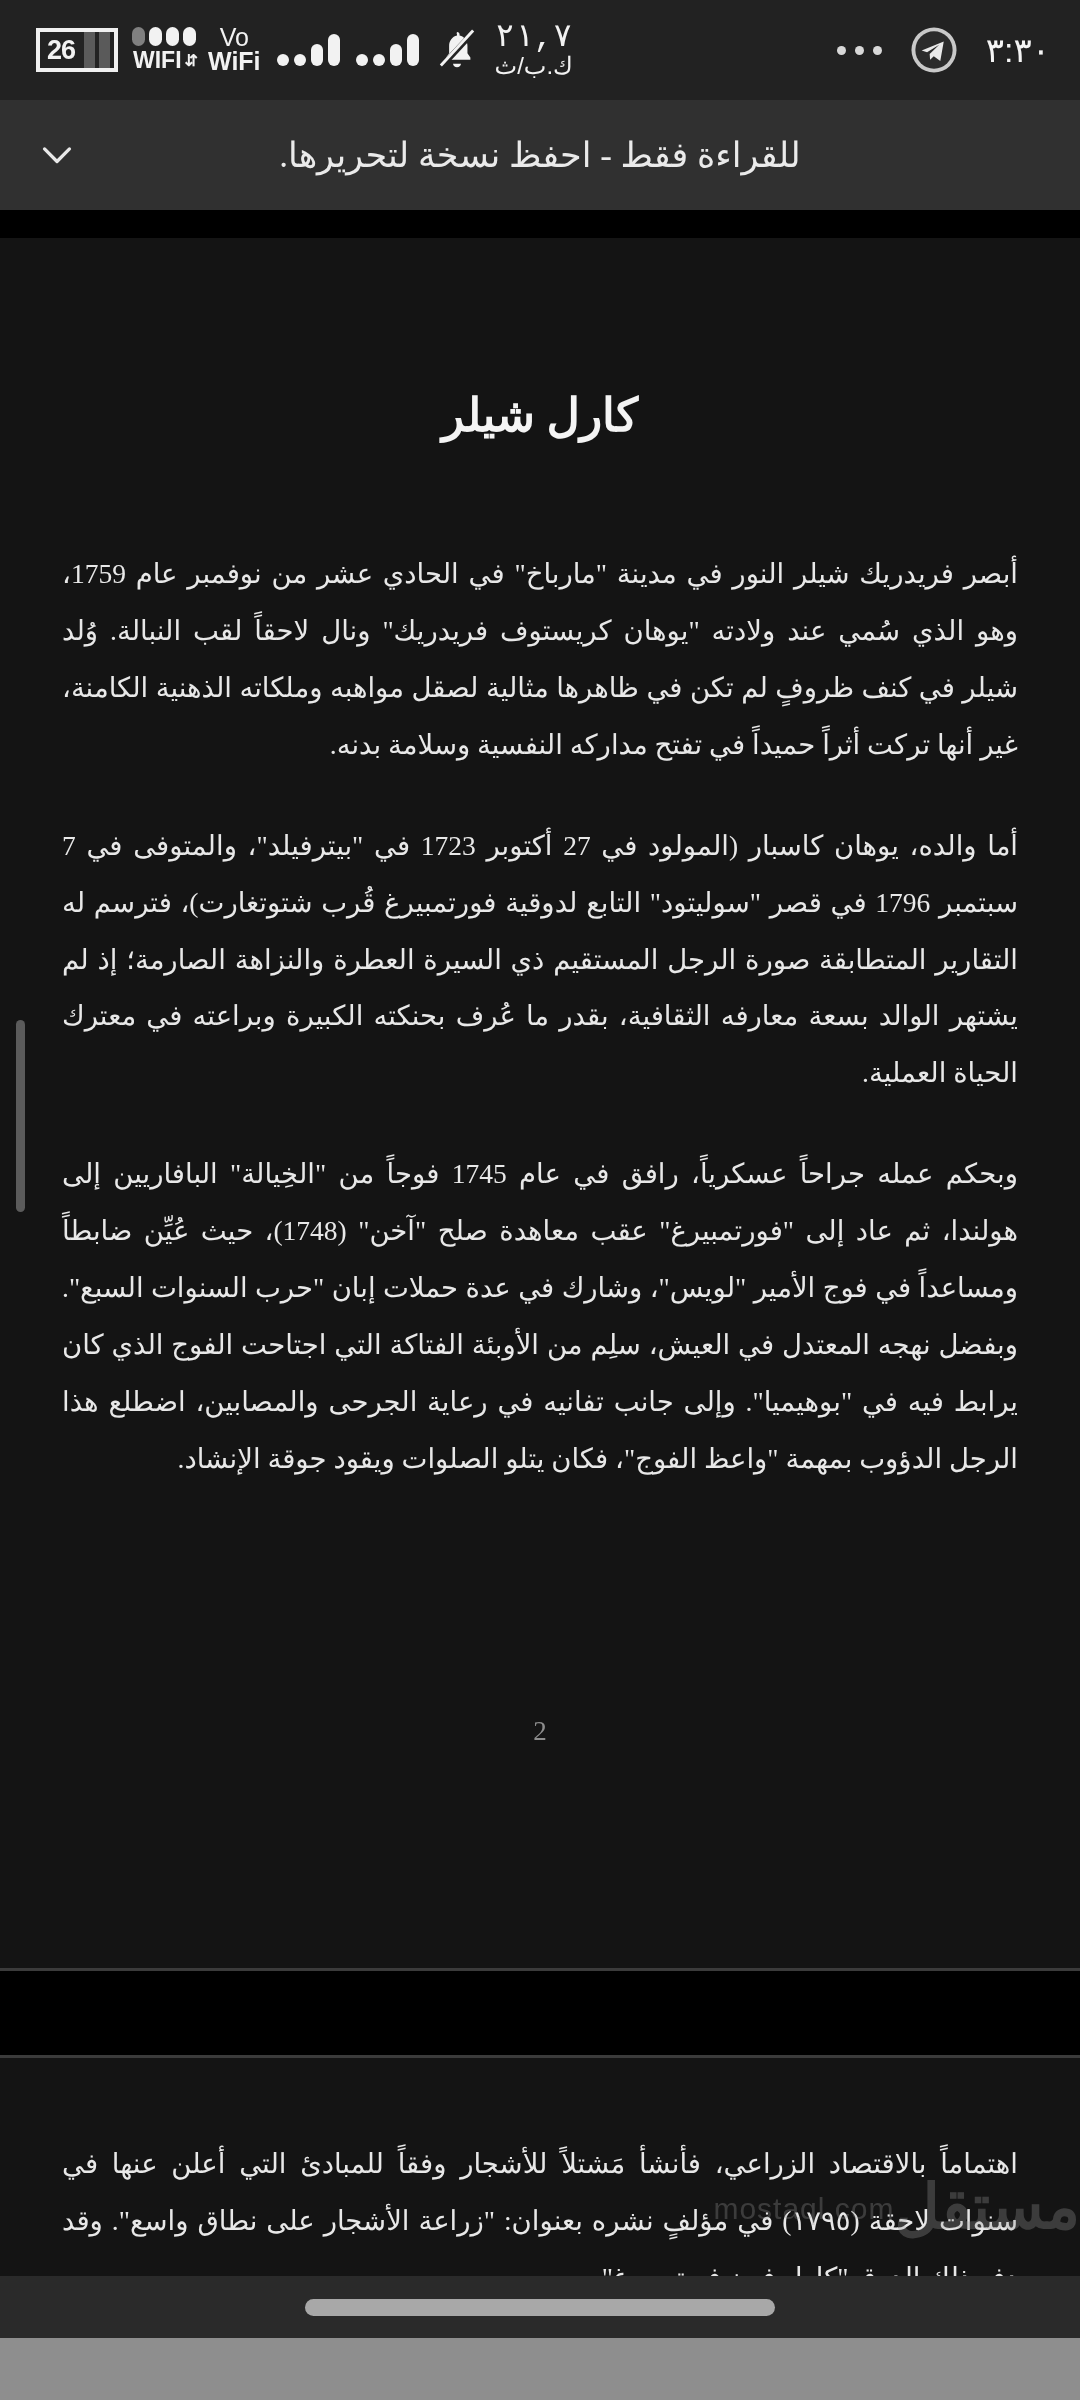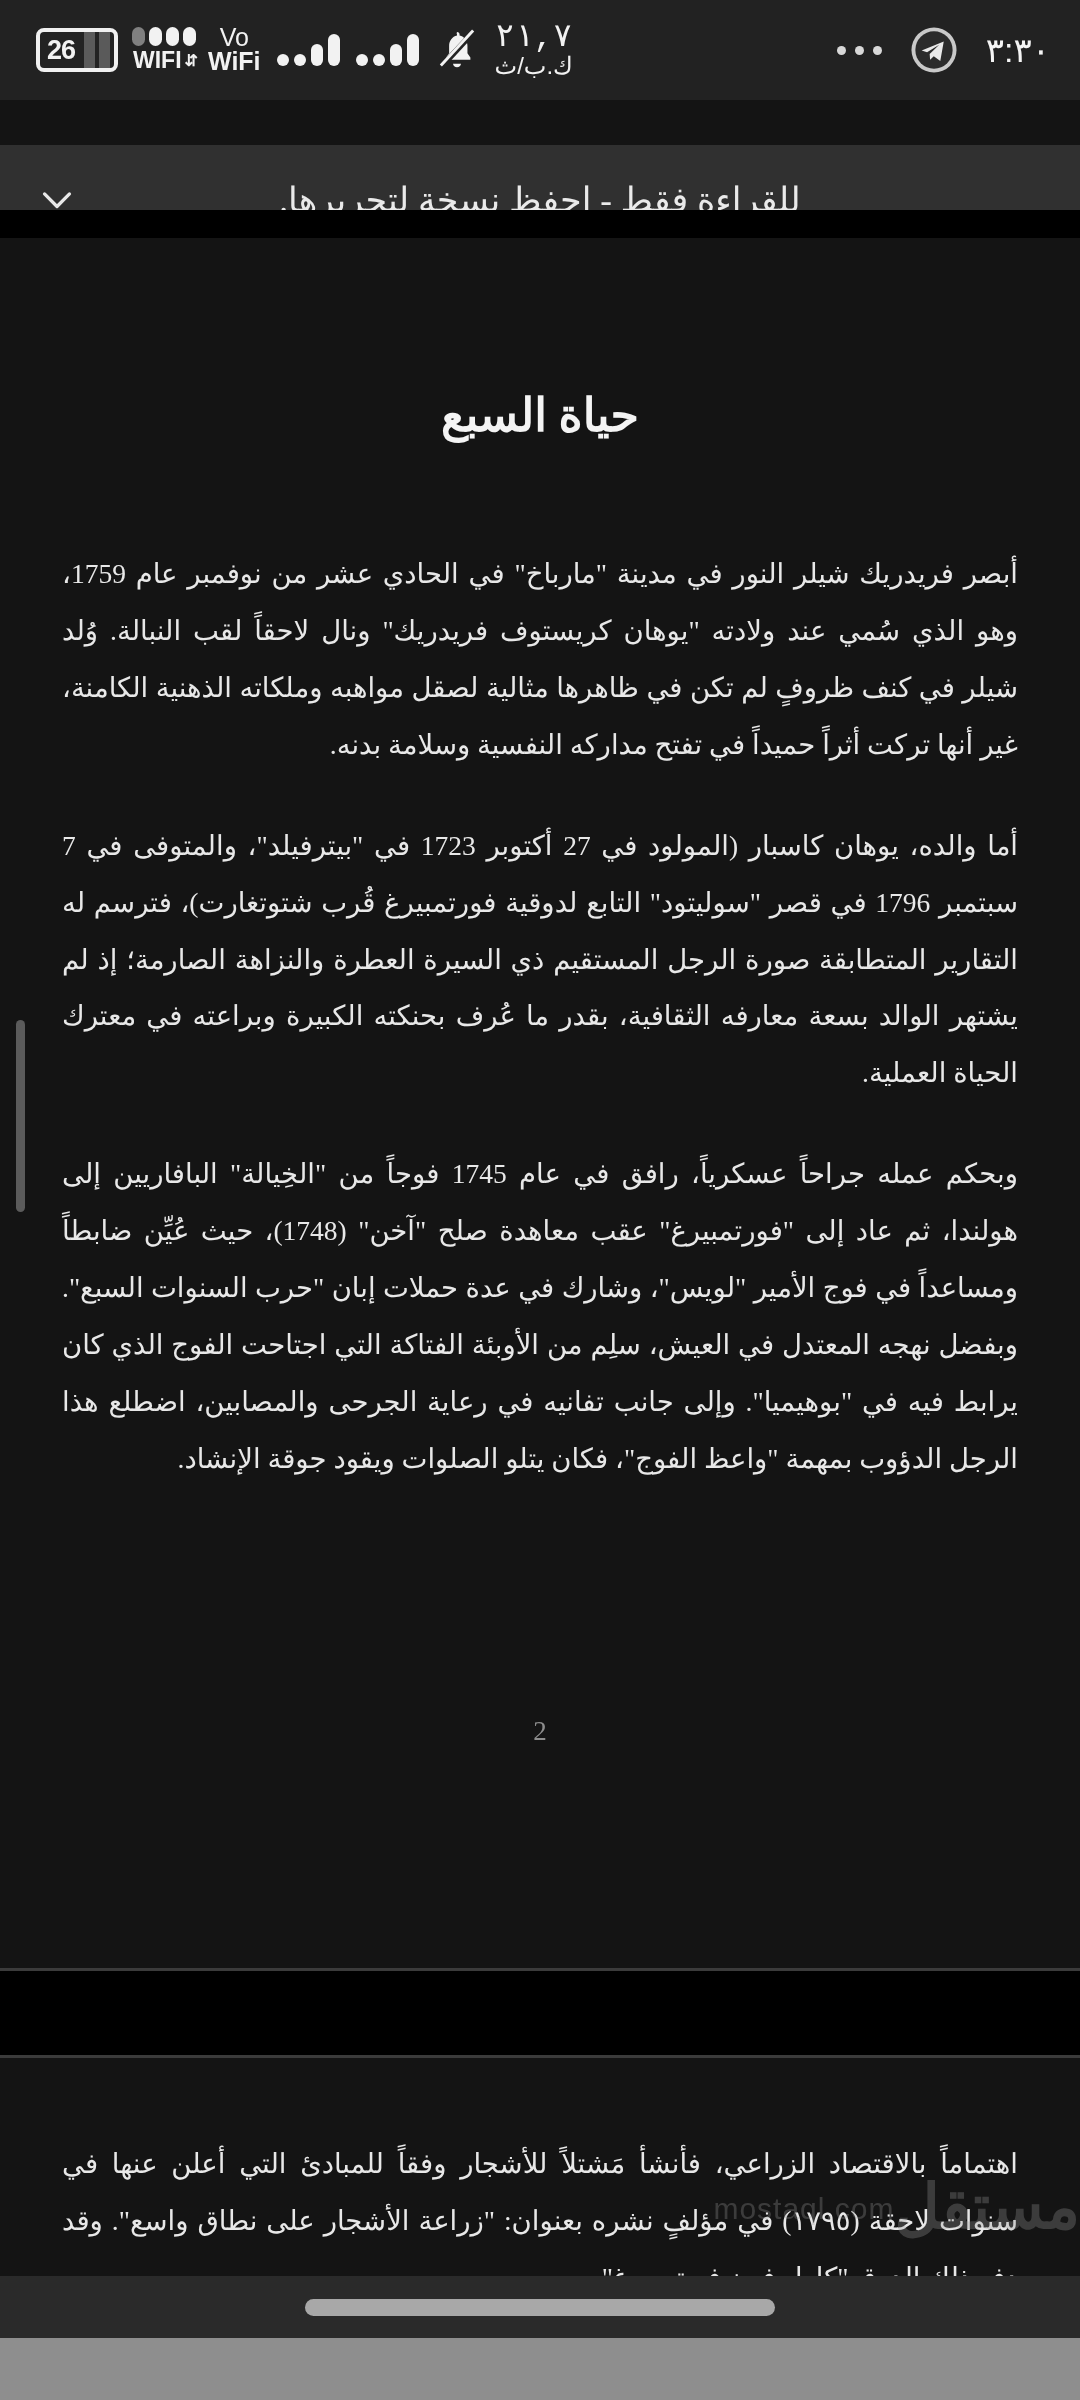--- a/index.html
+++ b/index.html
@@ -18,21 +18,21 @@
     display:flex; align-items:center;
     direction:ltr;
     padding:0 30px 0 36px;
   }
   .sb-left{ display:flex; align-items:center; gap:10px; flex:0 0 auto; }
   .sb-spacer{ flex:1 1 auto; }
   .sb-right{ display:flex; align-items:center; gap:26px; flex:0 0 auto; }
 
   .battery{
     position:relative; width:82px; height:44px;
-    border:4px solid #f0f0f0; border-radius:8px;
+    border:4px solid #f0f0f0; border-radius:0;
     display:flex; align-items:center; justify-content:flex-start;
     overflow:hidden; background:#222;
   }
   .battery::after{
     content:""; position:absolute; left:-9px; top:13px;
     width:7px; height:18px; background:#f0f0f0; border-radius:3px 0 0 3px;
   }
   .battery .btxt{
     position:relative; z-index:3; font-family:"Liberation Sans",sans-serif;
     font-size:27px; font-weight:700; color:#f2f2f2; padding-left:7px;
@@ -72,21 +72,20 @@
   .tg-icon{ width:52px;height:52px; }
   .clock{ font-family:"Liberation Sans",sans-serif; font-size:34px; color:#f5f5f5; letter-spacing:1px;}
 
   
   .appbar{
     position:absolute; top:100px; left:0; width:1080px; height:110px;
     background:#303030;
     display:flex; align-items:center;
     direction:ltr;
     padding:0 34px;
-    margin-top:45px;
   }
   .chev{ width:46px; height:46px; flex:0 0 auto; }
   .appbar-title{
     flex:1 1 auto; text-align:center;
     font-family:"Liberation Serif","DejaVu Serif",serif;
     font-size:35px; color:#eaeaea; direction:rtl; padding-right:46px;
   }
 
   .blackstrip{ position:absolute; top:210px; left:0; width:1080px; height:28px; background:#000; }
 
@@ -226,21 +225,21 @@
     <path d="M5.5 8.8 L12 15.4 L18.5 8.8" fill="none" stroke="#e9e9e9" stroke-width="1.7" stroke-linecap="round" stroke-linejoin="round"></path>
   </svg>
   <div class="appbar-title">للقراءة فقط - احفظ نسخة لتحريرها.</div>
 </div>
 
 <div class="blackstrip"></div>
 
 <div class="doc">
 
   <div class="page page-one">
-    <div class="doc-title">حياة السبع</div>
+    <div class="doc-title">كارل شيلر</div>
     <p class="para">أبصر فريدريك شيلر النور في مدينة "مارباخ" في الحادي عشر من نوفمبر عام 1759، وهو الذي سُمي عند ولادته "يوهان كريستوف فريدريك" ونال لاحقاً لقب النبالة. وُلد شيلر في كنف ظروفٍ لم تكن في ظاهرها مثالية لصقل مواهبه وملكاته الذهنية الكامنة، غير أنها تركت أثراً حميداً في تفتح مداركه النفسية وسلامة بدنه.</p>
     <p class="para">أما والده، يوهان كاسبار (المولود في 27 أكتوبر 1723 في "بيترفيلد"، والمتوفى في 7 سبتمبر 1796 في قصر "سوليتود" التابع لدوقية فورتمبيرغ قُرب شتوتغارت)، فترسم له التقارير المتطابقة صورة الرجل المستقيم ذي السيرة العطرة والنزاهة الصارمة؛ إذ لم يشتهر الوالد بسعة معارفه الثقافية، بقدر ما عُرف بحنكته الكبيرة وبراعته في معترك الحياة العملية.</p>
     <p class="para">وبحكم عمله جراحاً عسكرياً، رافق في عام 1745 فوجاً من "الخِيالة" البافاريين إلى هولندا، ثم عاد إلى "فورتمبيرغ" عقب معاهدة صلح "آخن" (1748)، حيث عُيِّن ضابطاً ومساعداً في فوج الأمير "لويس"، وشارك في عدة حملات إبان "حرب السنوات السبع". وبفضل نهجه المعتدل في العيش، سلِم من الأوبئة الفتاكة التي اجتاحت الفوج الذي كان يرابط فيه في "بوهيميا". وإلى جانب تفانيه في رعاية الجرحى والمصابين، اضطلع هذا الرجل الدؤوب بمهمة "واعظ الفوج"، فكان يتلو الصلوات ويقود جوقة الإنشاد.</p>
     <div class="page-number pnum-1">2</div>
   </div>
 
   <div class="pagegap"></div>
 
   <div class="page page-two">
     <p class="para">اهتماماً بالاقتصاد الزراعي، فأنشأ مَشتلاً للأشجار وفقاً للمبادئ التي أعلن عنها في سنوات لاحقة (١٧٩٥) في مؤلفٍ نشره بعنوان: "زراعة الأشجار على نطاق واسع". وقد دفع ذلك الدوق "كارل فون فيرتمبيرغ"</p>

